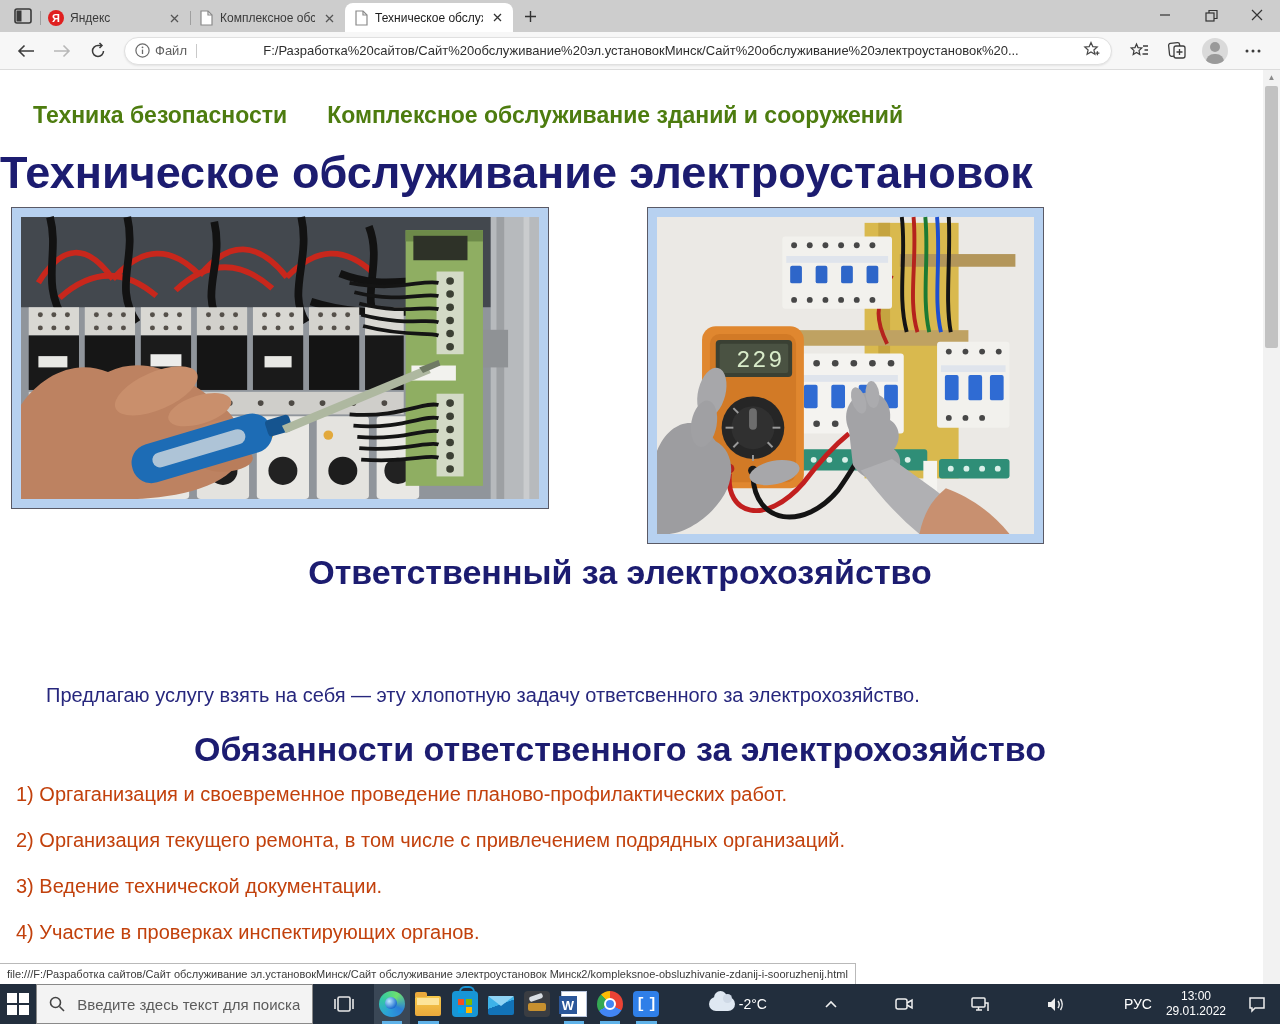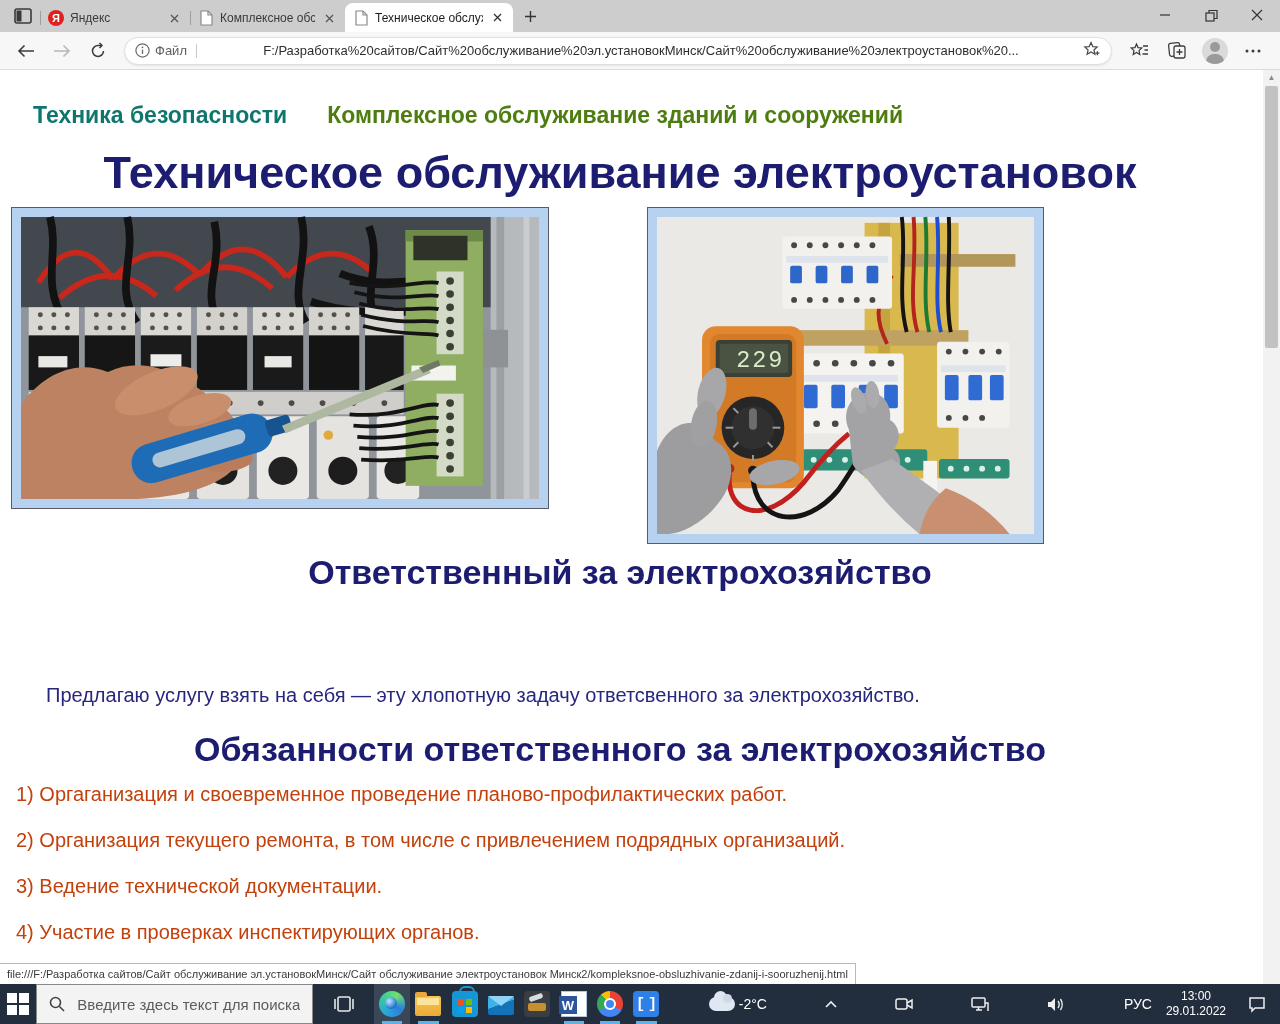--- a/index.html
+++ b/index.html
@@ -34,23 +34,23 @@
   .addr-url { flex:1; white-space:nowrap; overflow:hidden; color:#2e2e2e; }
   .addr-fav { flex:0 0 auto; margin-left:8px; color:#4a4a4a; }
   .tool-icon { width:34px; height:30px; display:flex; align-items:center; justify-content:center; color:#4a4a4a; border-radius:4px; }
   .avatar { width:26px; height:26px; border-radius:50%; background:#dadada; overflow:hidden; position:relative; }
   .avatar .head { position:absolute; width:10px; height:10px; border-radius:50%; background:#9a9a9a; left:8px; top:4px; }
   .avatar .bodyp { position:absolute; width:18px; height:10px; border-radius:8px 8px 0 0; background:#9a9a9a; left:4px; top:16px; }
 
   
   .content { position:relative; flex:1; background:#fff; overflow:hidden; }
   .page-nav { position:absolute; top:32px; left:33px; display:flex; gap:40px; font-weight:bold; font-size:23px; }
-  .page-nav .nav1 { color:#0f766e; }
+  .page-nav .nav1 { color:#4d7c0f; }
   .page-nav .nav2 { color:#4d7c0f; cursor:pointer; }
-  .page-title { position:absolute; top:77px; left:0; right:40px; text-align:center; font-size:45px; font-weight:bold; color:#1c1c70; white-space:nowrap; }
+  .page-title { position:absolute; top:77px; left:0; right:40px; text-align:left; font-size:45px; font-weight:bold; color:#1c1c70; white-space:nowrap; }
 
   .photo { position:absolute; border:9px solid #b7d1f0; outline:1px solid #5a5a66; background:#888; }
   .photo-left { left:12px; top:138px; width:536px; height:300px; }
   .photo-right { left:648px; top:138px; width:395px; height:335px; }
   .photo svg { display:block; width:100%; height:100%; }
 
   .h2 { position:absolute; left:0; right:40px; text-align:center; font-size:34px; font-weight:bold; color:#1c1c70; white-space:nowrap; }
   .h2-1 { top:483px; }
   .h2-2 { top:660px; }
   .para { position:absolute; left:14px; right:50px; font-size:20px; color:#27277d; line-height:35px; }

